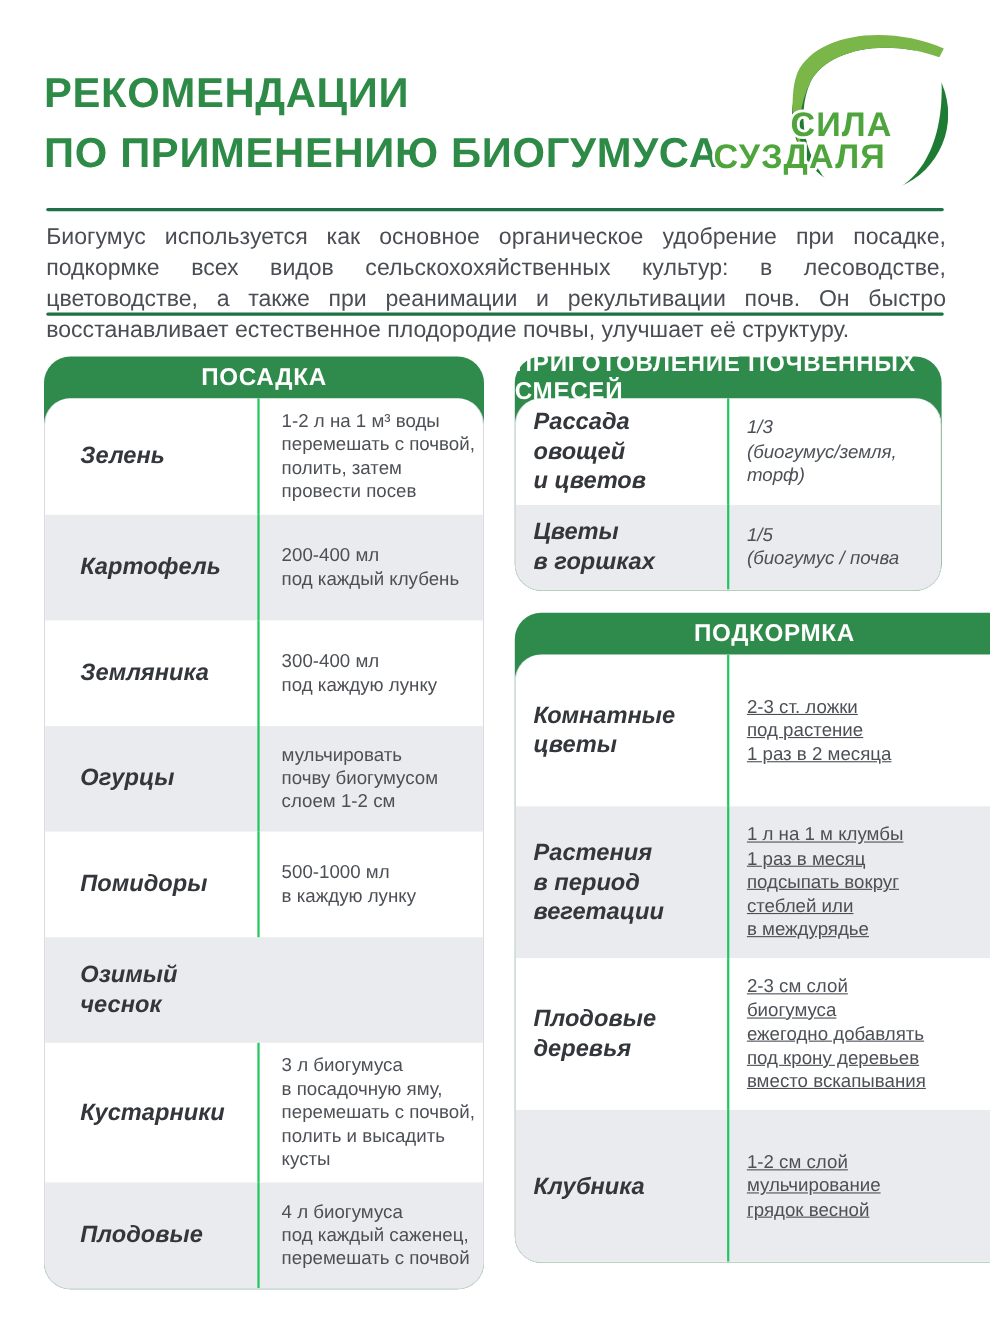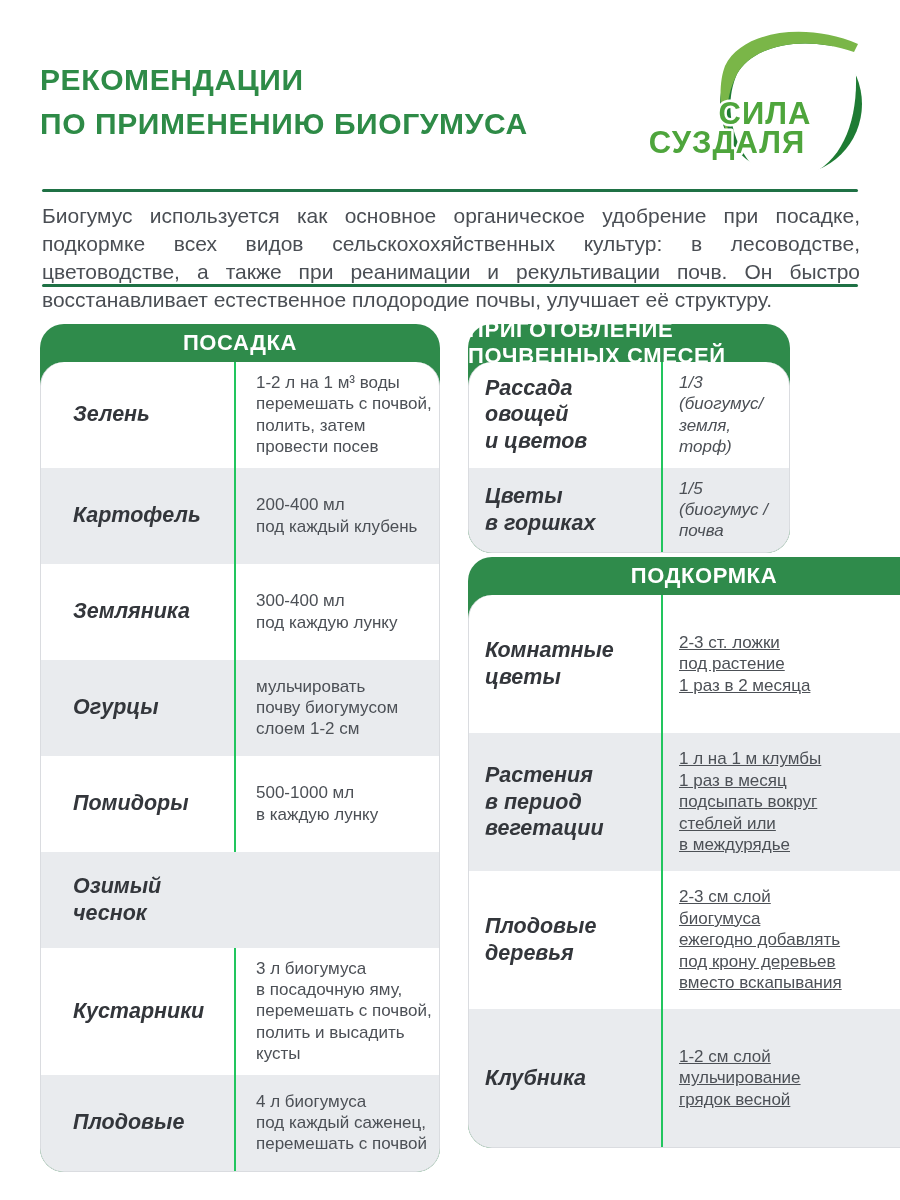--- a/index.html
+++ b/index.html
@@ -6,21 +6,21 @@
   html,body { background:#ffffff; }
   body { font-family:"Liberation Sans", sans-serif; }
   .page {
     position:relative; width:900px; height:1200px; background:#ffffff;
     overflow:hidden; margin:0 auto;
   }
 
   
   .title-block { position:absolute; left:40px; top:58px; }
   .title-line {
-    font-size:30px; font-weight:700; color:#2E8B47;
+    font-size:38px; font-weight:700; color:#2E8B47;
     line-height:1.45; letter-spacing:0.6px;
   }
   .logo { position:absolute; left:622px; top:22px; width:240px; height:170px; }
 
   
   .rule { position:absolute; left:42px; width:816px; height:3px; background:#1F7145; border-radius:2px; }
   .rule-top { top:189px; }
   .rule-bottom { top:284px; }
   .intro {
     position:absolute; left:42px; top:202px; width:818px;
@@ -50,21 +50,21 @@
     border-left:2px solid #22c55e;
     color:#4C5056; font-size:17px; line-height:1.26;
     white-space:pre-line;
   }
 
   .card-posadka { left:40px; top:324px; width:400px; }
   .card-posadka .row { min-height:96px; }
   .card-posadka .cell-name { width:193px; padding:8px 8px 8px 32px; }
   .card-posadka .cell-value { padding:10px 6px 10px 20px; }
 
-  .card-smesi { left:468px; top:324px; width:322px; }
+  .card-smesi { left:468px; top:324px; width:388px; }
   .card-smesi .row { min-height:77px; }
   .card-smesi .cell-name { width:192px; padding:8px 6px 8px 16px; }
   .card-smesi .cell-value { padding:10px 6px 10px 16px;font-style:italic; }
 
   .card-podkormka { left:468px; top:557px; width:472px; }
   .card-podkormka .row { min-height:138px; }
   .card-podkormka .cell-name { width:192px; padding:8px 6px 8px 16px; }
   .card-podkormka .cell-value { padding:10px 6px 10px 16px;text-decoration:underline; }
 
   .logo-text {

